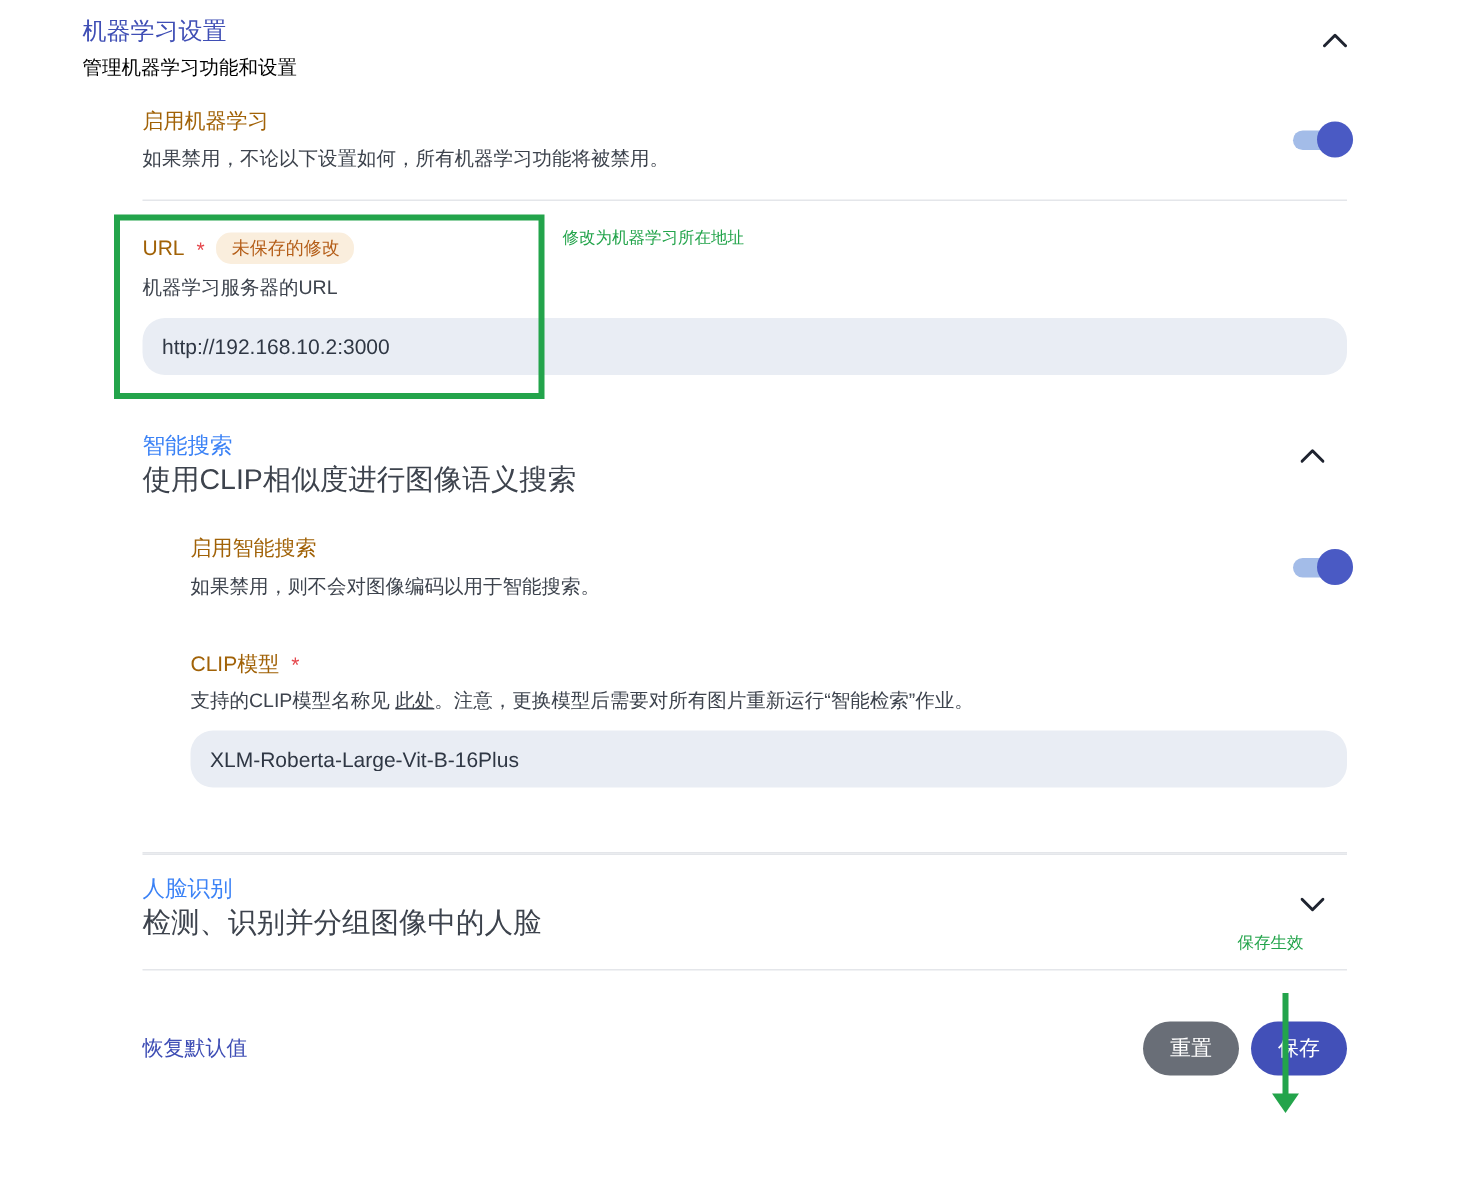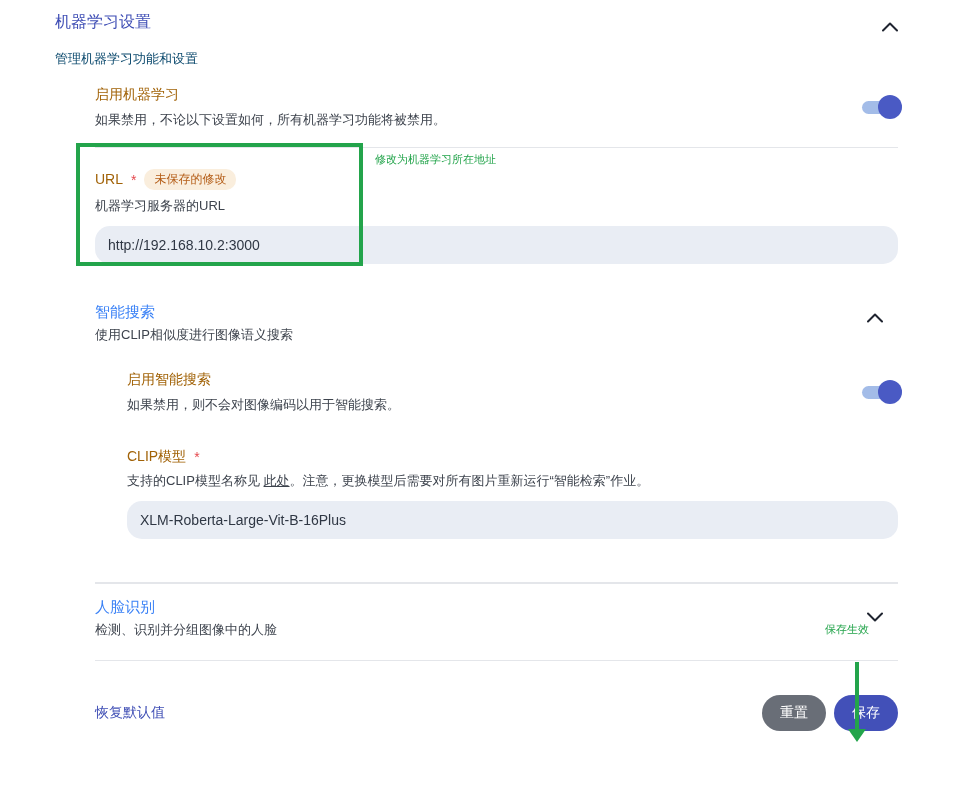--- a/index.html
+++ b/index.html
@@ -4,21 +4,21 @@
 <style>
   * { box-sizing: border-box; margin: 0; padding: 0; }
   html, body { width: 976px; height: 791px; background: #ffffff; overflow: hidden; }
   body { font-family: "Liberation Sans", "DejaVu Sans", sans-serif; position: relative; }
 
   .page { width: 976px; height: 791px; padding: 12px 78px 0 55px; position: relative; }
 
   
   .page-header { display: flex; justify-content: space-between; align-items: flex-start; }
   .page-title { font-size: 16px; font-weight: 500; color: #3f4eb5; line-height: 19px; }
-  .page-subtitle { font-size: 13px; color: #0c4a6e; margin-top: 20px; line-height: 16px; font-family: Liberation Serif, serif; }
+  .page-subtitle { font-size: 13px; color: #000000; margin-top: 6px; line-height: 16px; font-family: Liberation Serif, serif; }
   .chev-btn { background: none; border: none; cursor: pointer; padding: 6px; margin: 4px -6px 0 0; line-height: 0; }
   .chev-btn svg { display: block; }
 
   
   .content { margin-left: 40px; }
   .setting-row { display: flex; justify-content: space-between; align-items: center; margin-top: 19px; }
   .setting-label { font-size: 14px; font-weight: 500; color: #a16207; line-height: 17px; }
   .setting-desc { font-size: 13px; color: #3d434d; margin-top: 9px; line-height: 16px; }
 
   .divider { border: none; border-top: 1px solid #e4e6ea; margin: 0; }
@@ -36,21 +36,21 @@
   .badge { background: #faeedd; color: #b45d17; font-size: 12px; padding: 3px 10px; border-radius: 10px; line-height: 15px; }
   .field-desc { font-size: 13px; color: #3d434d; margin-top: 8px; line-height: 16px; }
   .field-desc a { color: #3d434d; text-decoration: underline; }
   .text-input { display: block; width: 100%; height: 38px; margin-top: 12px; background: #e9edf4; border: none;
                 border-radius: 15px; padding: 0 13px; font-size: 14px; color: #2f3744;
                 font-family: "Liberation Sans", "DejaVu Sans", sans-serif; }
 
   
   .section-header { display: flex; justify-content: space-between; align-items: flex-start; }
   .section-title { font-size: 15px; font-weight: 500; color: #3b82f6; line-height: 18px; }
-  .section-desc { font-size: 13px; color: #3d434d; margin-top: 6px; line-height: 16px; }
+  .section-desc { font-size: 19px; color: #3d434d; margin-top: 6px; line-height: 16px; }
   .section-header .chev-btn { margin-right: 9px; }
   .smart-search { margin-top: 39px; }
   .nested { margin-left: 32px; }
   .nested .setting-row { margin-top: 28px; }
   .nested .field-group { margin-top: 35px; }
   .divider-2 { margin-top: 43px; }
   .collapsed-section { padding-top: 14px; padding-bottom: 22px; }
   .collapsed-section .chev-btn { margin-top: 8px; }
   .divider-3 { margin-top: 0; }
 

